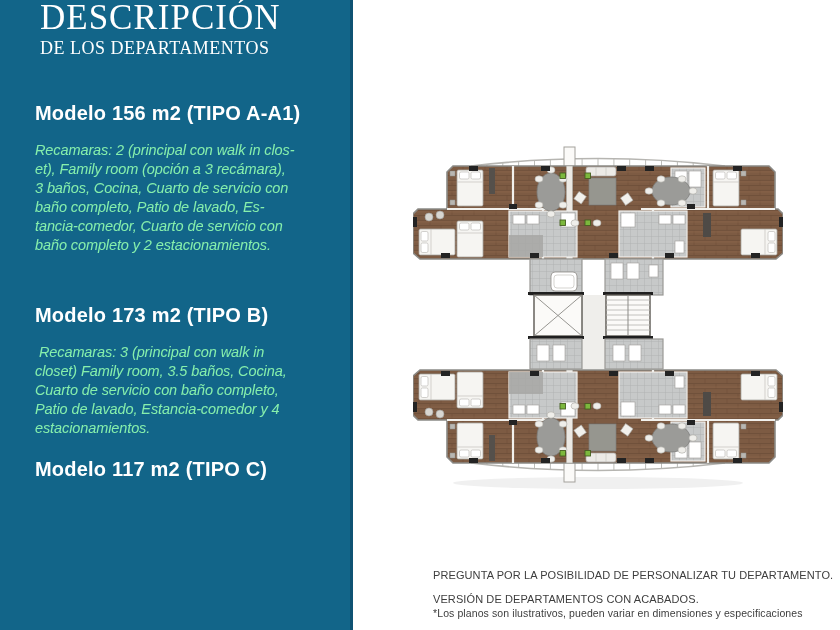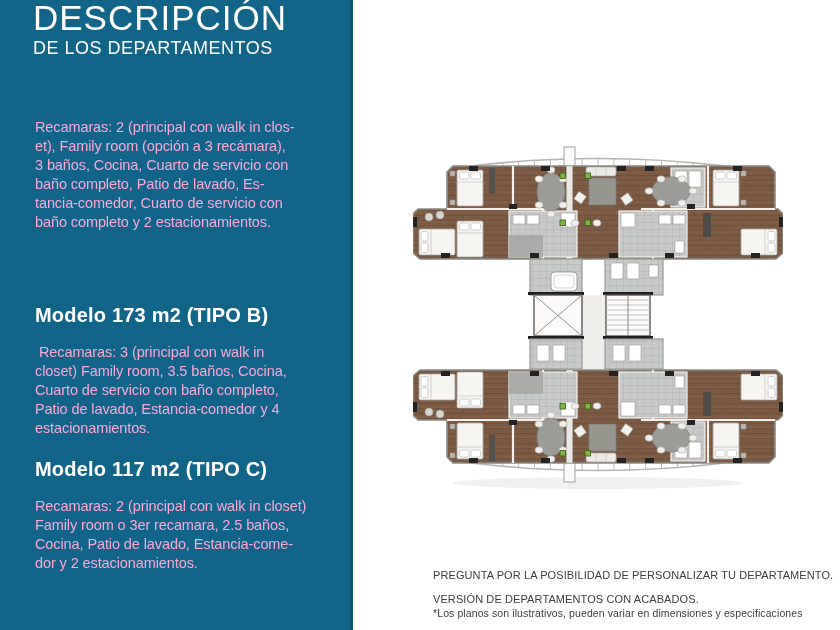--- a/index.html
+++ b/index.html
@@ -8,32 +8,32 @@
     background:#ffffff;
     font-family:"Liberation Sans", sans-serif;
     -webkit-font-smoothing:antialiased;
   }
   .sidebar{
     position:absolute;left:0;top:0;width:350px;height:630px;
     background:var(--sidebar-bg,#126589);
     border-right:3px solid var(--sidebar-edge,#0e5273);
     color:var(--text-on-sidebar,#ffffff);
   }
-  .title-block{position:absolute;left:33px;top:0px;line-height:1;}
+  .title-block{position:absolute;left:40px;top:0px;line-height:1;font-family:Liberation Serif, serif;}
   .title-line1{
     font-size:35px;font-weight:400;letter-spacing:1px;color:#fff;
   }
   .title-line2{margin-top:4px;white-space:nowrap;}
   .title-line2 .small{font-size:18px;letter-spacing:.5px;vertical-align:baseline;}
   .title-line2 .big{font-size:18px;letter-spacing:.5px;vertical-align:baseline;}
   .model-section{position:absolute;left:35px;width:300px;}
   .model-heading{font-size:20px;font-weight:700;letter-spacing:.2px;color:#fff;}
   .model-desc{
     margin-top:16px;font-size:14.5px;line-height:19px;letter-spacing:-.1px;
-    color:#f9a8d4;white-space:pre;
+    color:#86efac;white-space:pre;font-style:italic;
   }
   .sec1{top:102px}.sec2{top:304px}.sec3{top:458px}
   .floorplan{position:absolute;left:413px;top:145px;width:370px;height:345px;}
   .footer-line{
     position:absolute;left:433px;color:var(--footer-text,#3d3d3d);
     white-space:nowrap;letter-spacing:.1px;
   }
   .fl1{top:569px;font-size:11px;}
   .fl2{top:593px;font-size:11px;text-align:right;}
   .fl3{top:607px;font-size:10.5px;}
@@ -41,43 +41,40 @@
 </head>
 <body>
 
 <div class="sidebar">
   <div class="title-block">
     <div class="title-line1">DESCRIPCIÓN</div>
     <div class="title-line2"><span class="small">DE LOS </span><span class="big">DEPARTAMENTOS</span></div>
   </div>
 
   <div class="model-section sec1">
+    <div class="model-heading">Modelo 156 m2 (TIPO A-A1)</div>
     <div class="model-desc">Recamaras: 2 (principal con walk in clos-
 et), Family room (opción a 3 recámara),
 3 baños, Cocina, Cuarto de servicio con
 baño completo, Patio de lavado, Es-
 tancia-comedor, Cuarto de servicio con
 baño completo y 2 estacionamientos.</div>
   </div>
 
   <div class="model-section sec2">
     <div class="model-heading">Modelo 173 m2 (TIPO B)</div>
     <div class="model-desc"> Recamaras: 3 (principal con walk in
 closet) Family room, 3.5 baños, Cocina,
 Cuarto de servicio con baño completo,
 Patio de lavado, Estancia-comedor y 4
 estacionamientos.</div>
   </div>
 
   <div class="model-section sec3">
     <div class="model-heading">Modelo 117 m2 (TIPO C)</div>
-    <div class="model-desc">Recamaras: 2 (principal con walk in closet)
-Family room o 3er recamara, 2.5 baños,
-Cocina, Patio de lavado, Estancia-come-
-dor y 2 estacionamientos.</div>
   </div>
 </div>
 
 <svg class="floorplan" viewBox="0 0 370 345" xmlns="http://www.w3.org/2000/svg">
   <defs>
     <pattern id="wood" width="22" height="10" patternUnits="userSpaceOnUse">
       <rect width="22" height="10" style="fill:var(--wood-base,#7d5b43)"></rect>
       <path d="M0,0.4 H22 M0,5.4 H22" style="stroke:var(--wood-line,#6b4c37)" stroke-width="0.8" fill="none"></path>
       <path d="M6,0 V5 M17,5 V10" style="stroke:var(--wood-line,#6b4c37)" stroke-width="0.5" fill="none"></path>
       <rect y="5.8" width="22" height="1.8" fill="#8a6549" opacity="0.45"></rect>

